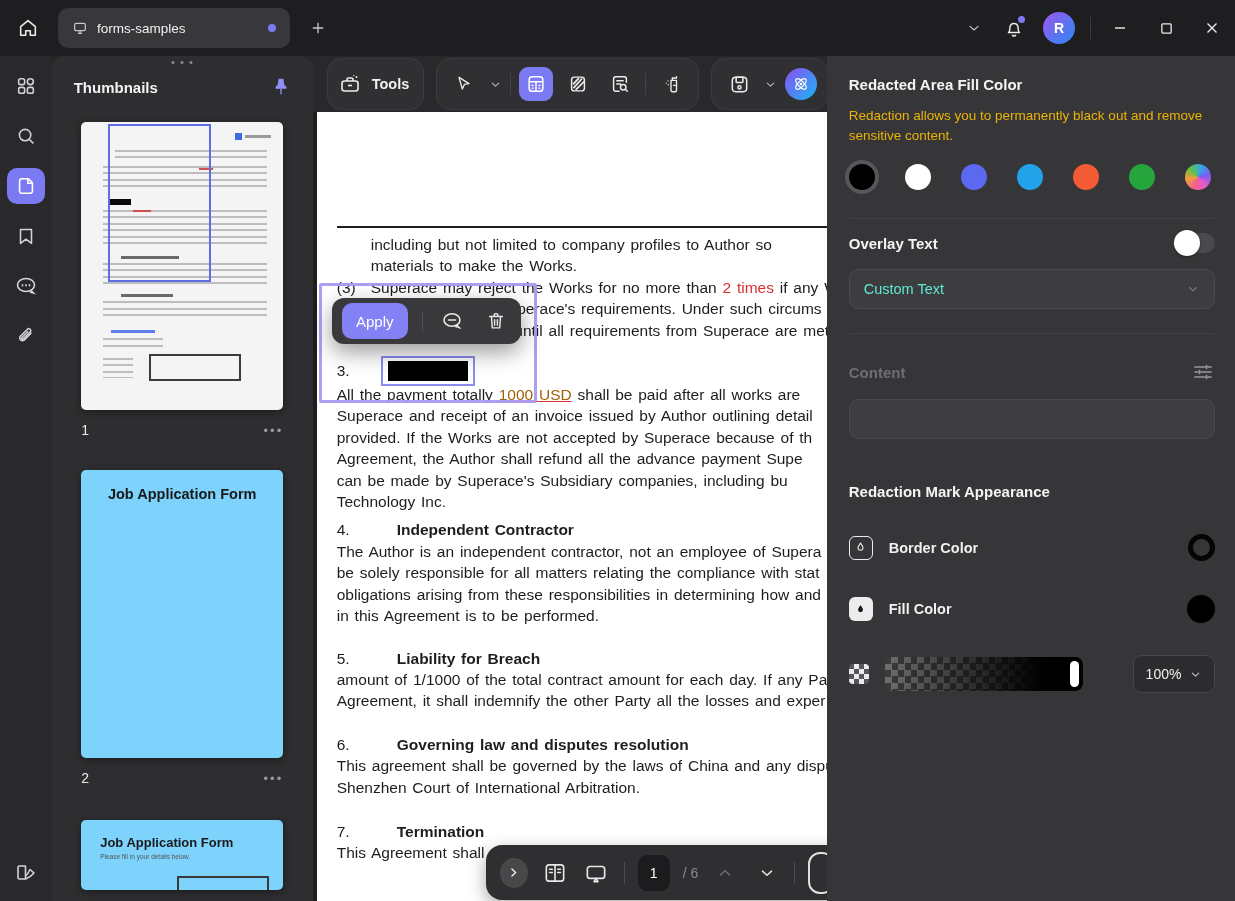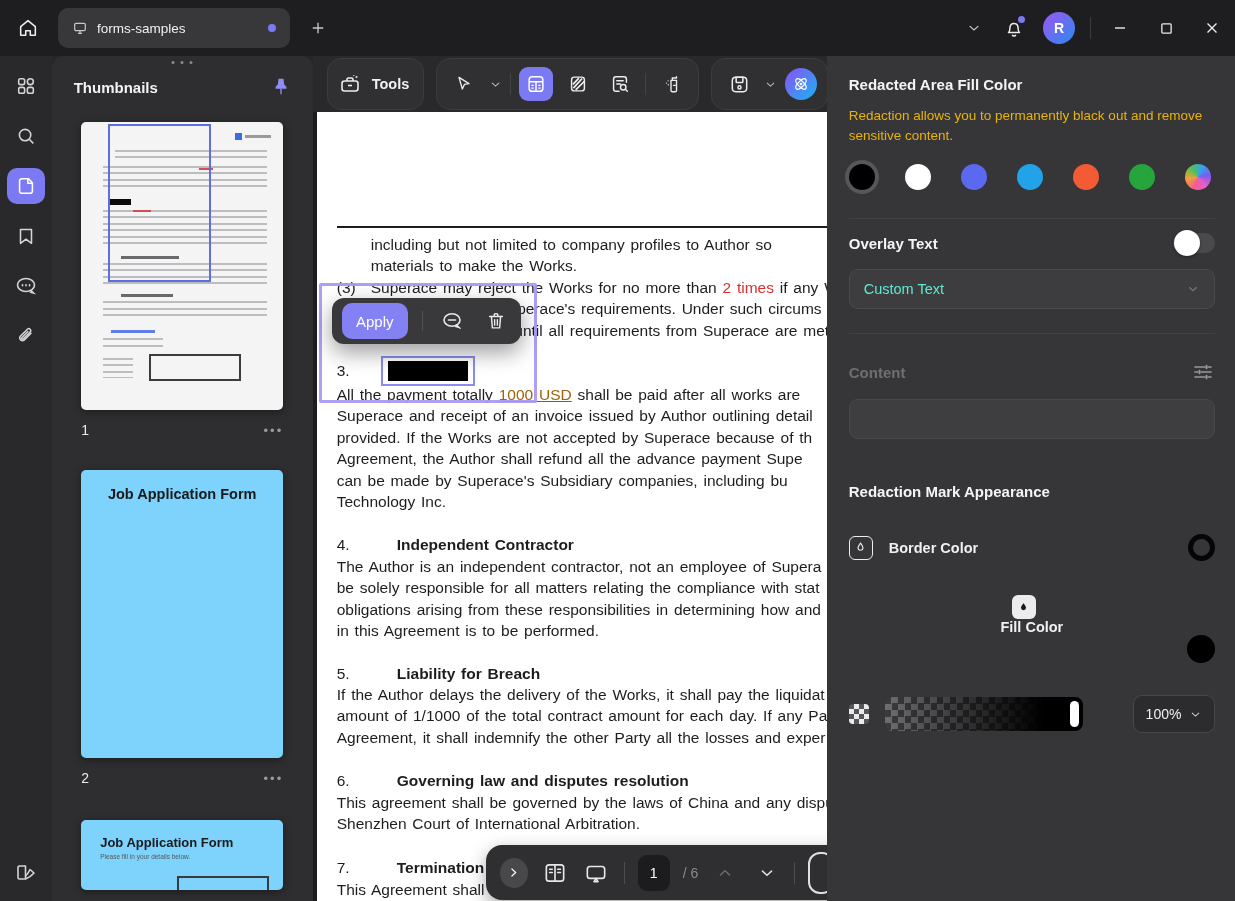--- a/index.html
+++ b/index.html
@@ -111,21 +111,21 @@
   .toggle { margin-left:auto; width:42px; height:20px; border-radius:10px; background:#4a4a4d; position:relative; }
   .toggle .knob { position:absolute; left:1px; top:-3px; width:26px; height:26px; border-radius:50%; background:#fff; box-shadow:0 1px 3px rgba(0,0,0,.4); }
   .dropdown { margin-top:16px; height:40px; background:#3d3d40; border:1px solid #4b4b4f; border-radius:9px; display:flex; align-items:center; padding:0 14px; }
   .dd-text { font-size:14.5px; color:#5eead4; flex:1; }
   .content-row { margin-top:26px; display:flex; align-items:center; }
   .content-label { font-size:15px; font-weight:bold; color:#6e6e73; }
   .content-input { margin-top:15px; width:100%; height:40px; background:#3e3e41; border:1px solid #49494d; border-radius:9px; color:#d0d0d4; font-size:14px; padding:0 12px; font-family:inherit; }
   .rma-title { margin-top:44px; font-size:15px; font-weight:bold; color:#f4f4f6; }
   .rma-row { display:flex; align-items:center; }
   .rma-row.r1 { margin-top:34px; }
-  .rma-row.r2 { margin-top:34px;flex-direction:column; }
+  .rma-row.r2 { margin-top:34px; }
   .rma-row.r3 { margin-top:32px; }
   .rma-icbox { width:24px; height:24px; border-radius:6px; display:flex; align-items:center; justify-content:center; margin-right:16px; }
   .rma-icbox.outline { border:1.6px solid #ececee; }
   .rma-icbox.filled { background:#ececee; }
   .rma-label { font-size:14.5px; font-weight:bold; color:#f0f0f2; }
   .ring-swatch { margin-left:auto; width:27px; height:27px; border-radius:50%; border:5px solid #050506; background:transparent; }
   .solid-swatch { margin-left:auto; width:28px; height:28px; border-radius:50%; }
   .checker-ic { width:20px; height:20px; border-radius:4px; margin-right:16px; background:repeating-conic-gradient(#eceaec 0% 25%,#55555a 0% 50%); background-size:10px 10px; }
   .op-slider { width:198px; height:34px; border-radius:8px; position:relative; overflow:hidden;
      background:linear-gradient(to right, rgba(20,20,22,0) 0%, rgba(5,5,6,.65) 48%, #000 80%),
@@ -436,28 +436,27 @@
             </span>
         </div>
 
         <div class="ln" style="margin-top:-2px"><span>All the payment totally </span><span class="red-u">1000 USD</span><span> shall be paid after all works are</span></div>
         <div class="ln">Superace and receipt of an invoice issued by Author outlining detail</div>
         <div class="ln">provided. If the Works are not accepted by Superace because of th</div>
         <div class="ln">Agreement, the Author shall refund all the advance payment Supe</div>
         <div class="ln">can be made by Superace's Subsidiary companies, including bu</div>
         <div class="ln">Technology Inc.</div>
 
-        <div class="ln" style="margin-top:22px"><span class="secnum">4.</span><span class="sechead">Independent Contractor</span></div>
+        <div class="ln" style="margin-top:7px"><span class="secnum">4.</span><span class="sechead">Independent Contractor</span></div>
         <div class="ln">The Author is an independent contractor, not an employee of Supera</div>
         <div class="ln">be solely responsible for all matters relating the compliance with stat</div>
         <div class="ln">obligations arising from these responsibilities in determining how and</div>
         <div class="ln">in this Agreement is to be performed.</div>
 
         <div class="ln" style="margin-top:21px"><span class="secnum">5.</span><span class="sechead">Liability for Breach</span></div>
-        <div class="ln">If the Author delays the delivery of the Works, it shall pay the liquidat</div>
         <div class="ln">amount of 1/1000 of the total contract amount for each day. If any Pa</div>
         <div class="ln">Agreement, it shall indemnify the other Party all the losses and exper</div>
 
         <div class="ln" style="margin-top:22px"><span class="secnum">6.</span><span class="sechead">Governing law and disputes resolution</span></div>
         <div class="ln">This agreement shall be governed by the laws of China and any dispu</div>
         <div class="ln">Shenzhen Court of International Arbitration.</div>
 
         <div class="ln" style="margin-top:23px"><span class="secnum">7.</span><span class="sechead">Termination</span></div>
         <div class="ln">This Agreement shall remain in force until the completion of the</div>
       </div>

